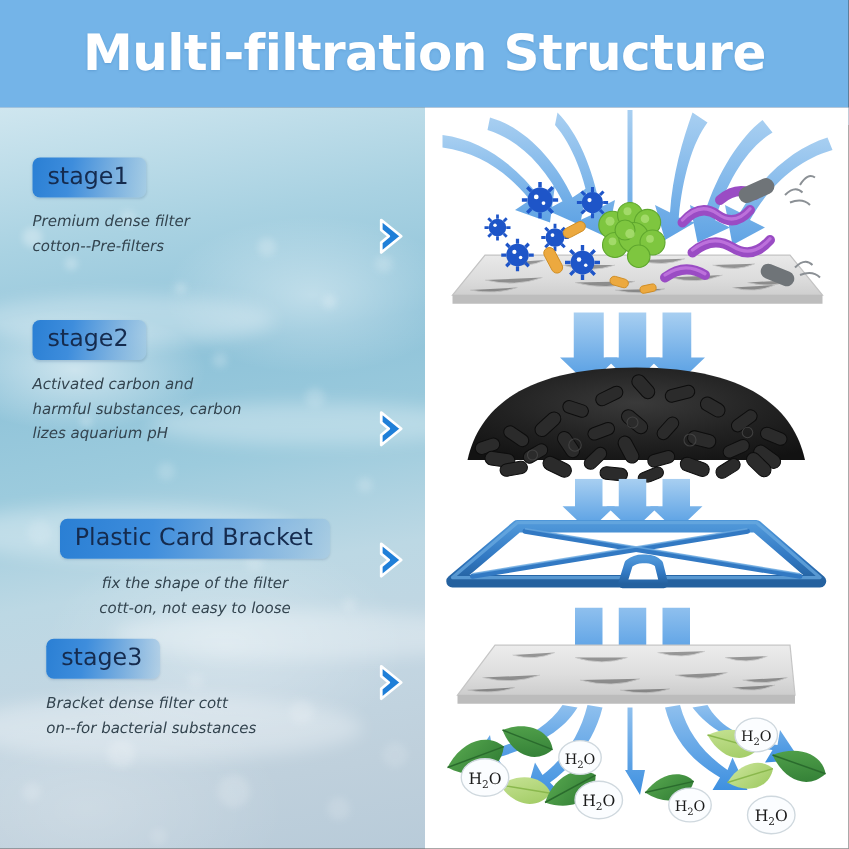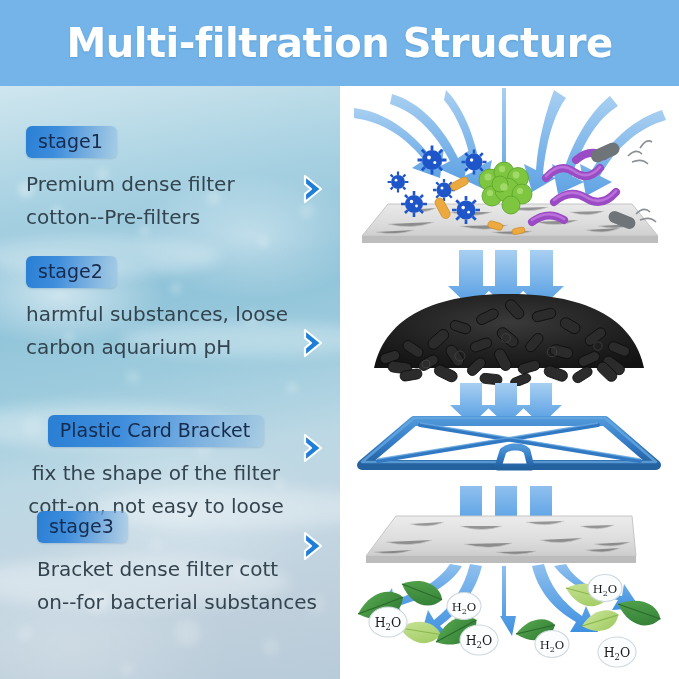--- a/index.html
+++ b/index.html
@@ -99,23 +99,24 @@
     font-size: 19px;
     line-height: 1.12;
     font-family: "DejaVu Sans", sans-serif;
     background: linear-gradient(100deg, #2a7fd4 0%, #3e8ddc 34%, rgba(105,165,222,0.82) 68%, rgba(150,192,226,0.45) 100%);
     box-shadow: 0 1px 2px rgba(30,70,120,0.18);
     white-space: nowrap;
   }
   .stage-body {
     margin-top: 10px;
     color: #33444f;
-    font-size: 20px;
+    font-size: 12px;
     line-height: 1.62;
     font-family: "DejaVu Sans", sans-serif;
+    font-style: italic;
   }
   .stage-body span { display: block; white-space: nowrap; }
 
   
   .chevron {
     position: absolute;
     left: 296px;
     width: 34px; height: 34px;
   }
   .chevron svg { display: block; }
@@ -182,22 +183,23 @@
       <div class="stage-badge">stage1</div>
       <div class="stage-body">
         <span>Premium dense filter</span>
         <span>cotton--Pre-filters</span>
       </div>
     </div>
 
     <div class="stage-block" style="top:170px;">
       <div class="stage-badge">stage2</div>
       <div class="stage-body">
-        <span>harmful substances, loose</span>
-        <span>carbon aquarium pH</span>
+        <span>Activated carbon and</span>
+        <span>harmful substances, carbon</span>
+        <span>lizes aquarium pH</span>
       </div>
     </div>
 
     <div class="stage-block" style="top:329px;text-align:center;">
       <div class="stage-badge">Plastic Card Bracket</div>
       <div class="stage-body">
         <span>fix the shape of the filter</span>
         <span>cott-on, not easy to loose</span>
       </div>
     </div>

